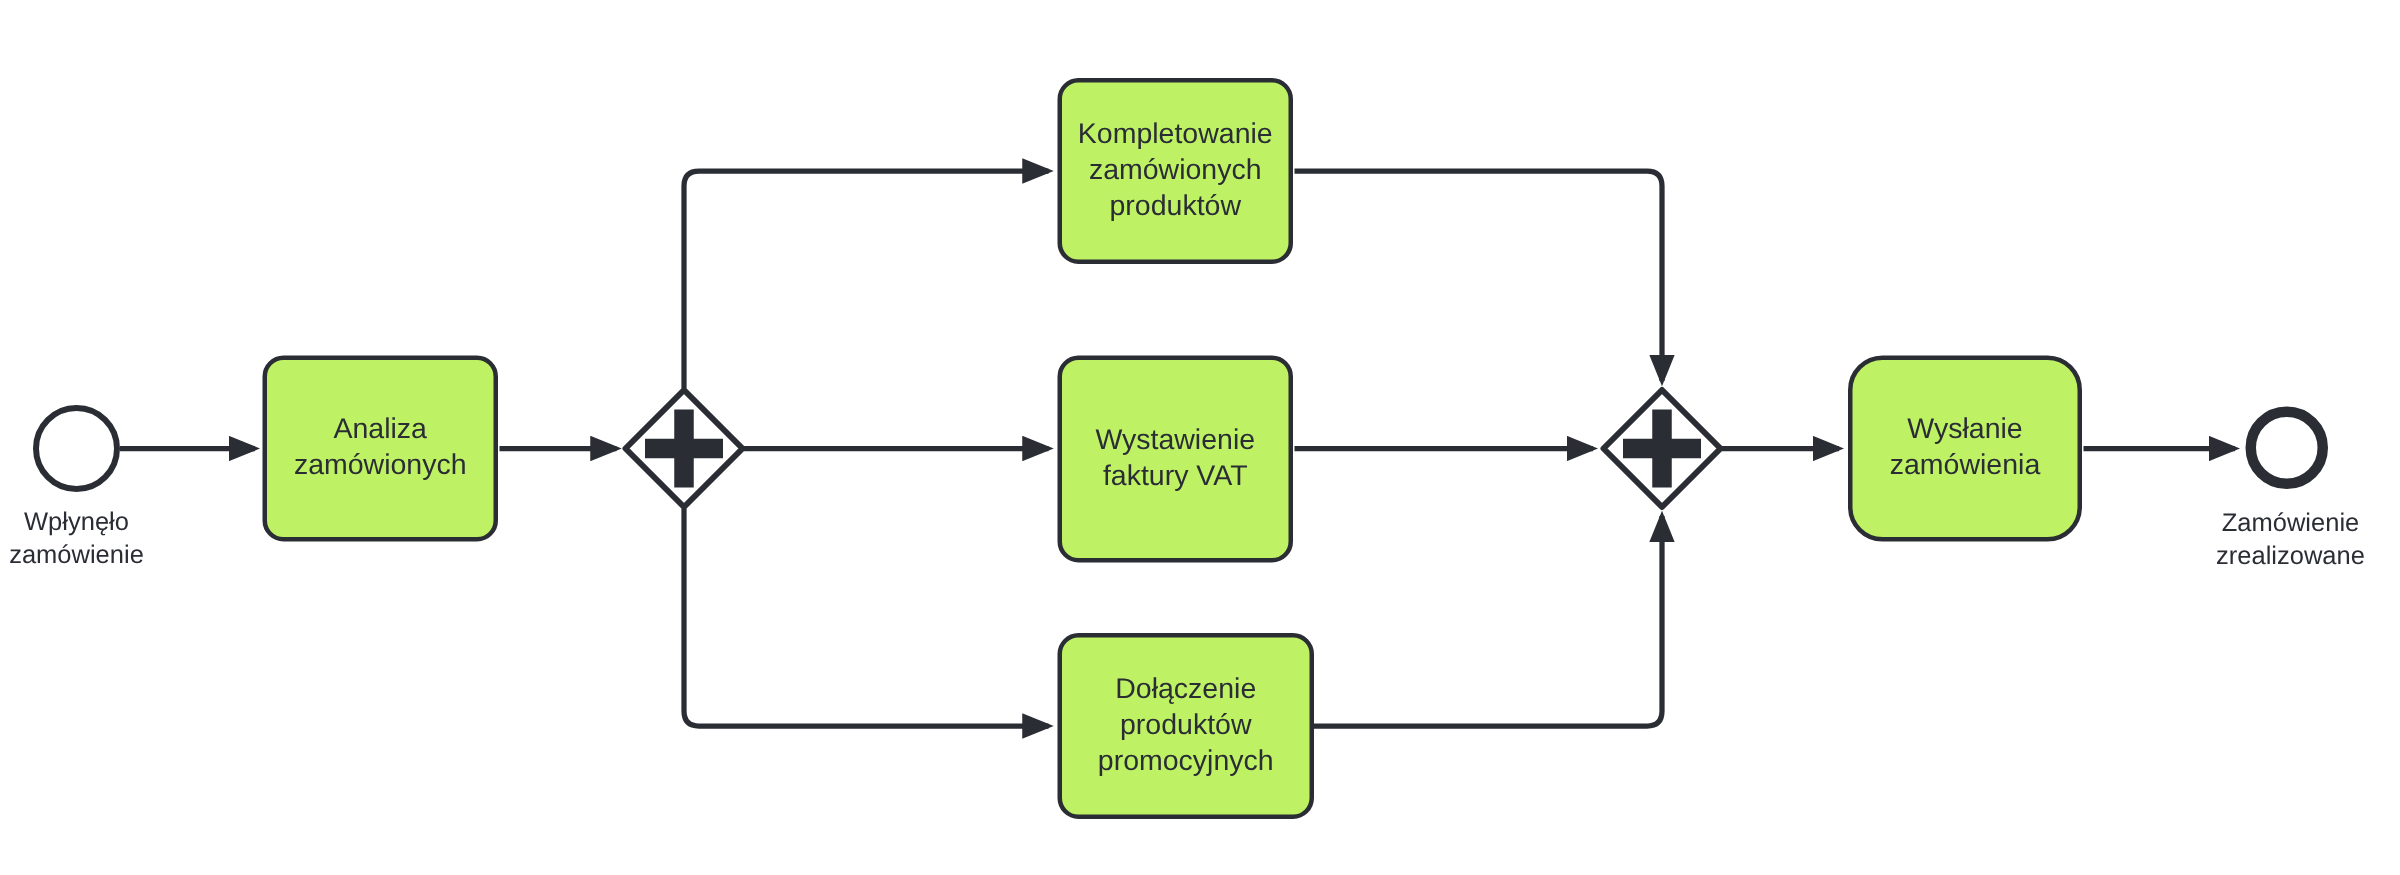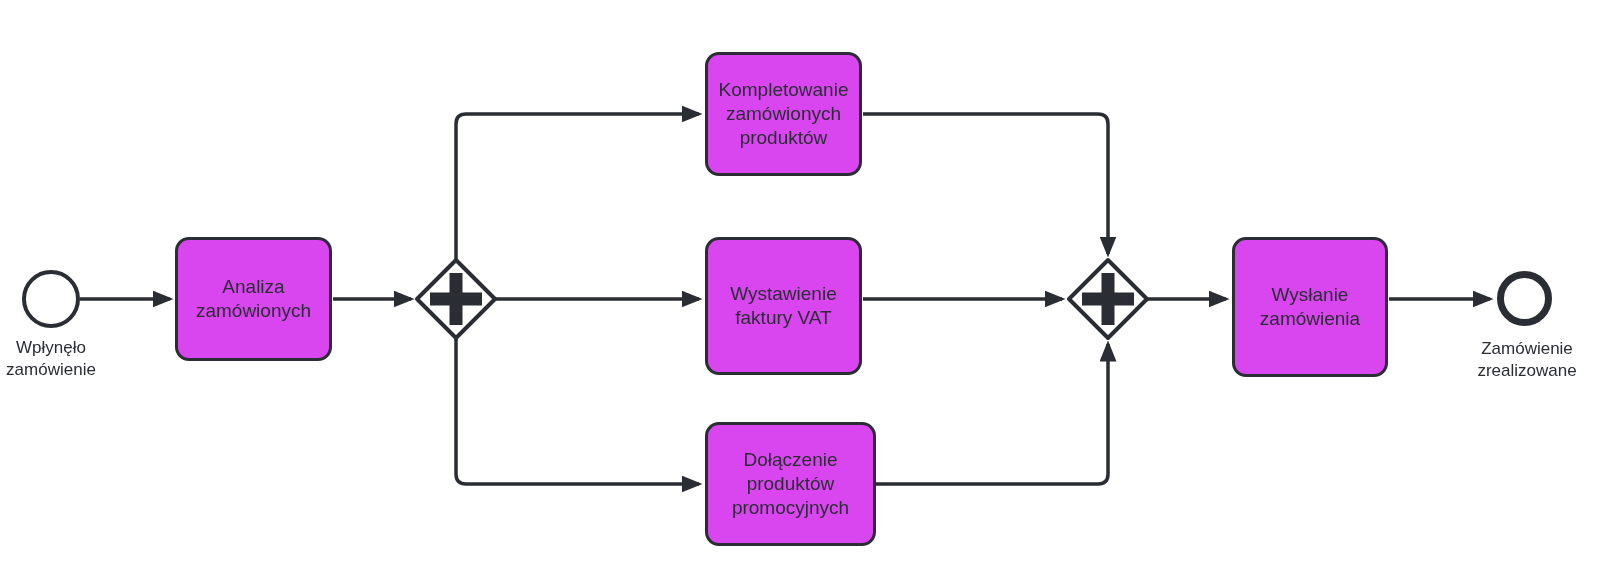--- a/index.html
+++ b/index.html
@@ -21,21 +21,21 @@
     left: 0;
     top: 0;
     width: 1600px;
     height: 583px;
   }
   .task {
     position: absolute;
     box-sizing: border-box;
     border: 3.5px solid #2b2d35;
     border-radius: 14px;
-    background: #d946ef;
+    background: #bef264;
     display: flex;
     align-items: center;
     justify-content: center;
     text-align: center;
     font-size: 19px;
     line-height: 1.26;
     white-space: pre-line;
     color: #2b2d35;
   }
   .event-circle {
@@ -73,21 +73,21 @@
   }
   .event-label.end-label {
     left: 1447px;
     top: 338px;
     width: 160px;
   }
   .task-analiza      { left: 175px;  top: 237px; width: 157px; height: 124px; }
   .task-kompletowanie{ left: 705px;  top: 52px;  width: 157px; height: 124px; }
   .task-faktura      { left: 705px;  top: 237px; width: 157px; height: 138px; }
   .task-promocyjne   { left: 705px;  top: 422px; width: 171px; height: 124px; }
-  .task-wyslanie     { left: 1232px; top: 237px; width: 156px; height: 140px; }
+  .task-wyslanie     { left: 1232px; top: 237px; width: 156px; height: 124px; border-radius: 23px; }
 </style>
 </head>
 <body>
 
 <div class="canvas">
 
   <svg class="connectors" viewBox="0 0 1600 583" xmlns="http://www.w3.org/2000/svg">
     <defs>
       <marker id="arrow" markerUnits="userSpaceOnUse" markerWidth="21" markerHeight="17" refX="17.5" refY="8.5" orient="auto">
         <polygon points="0,0 21,8.5 0,17" fill="#2b2d35"></polygon>

